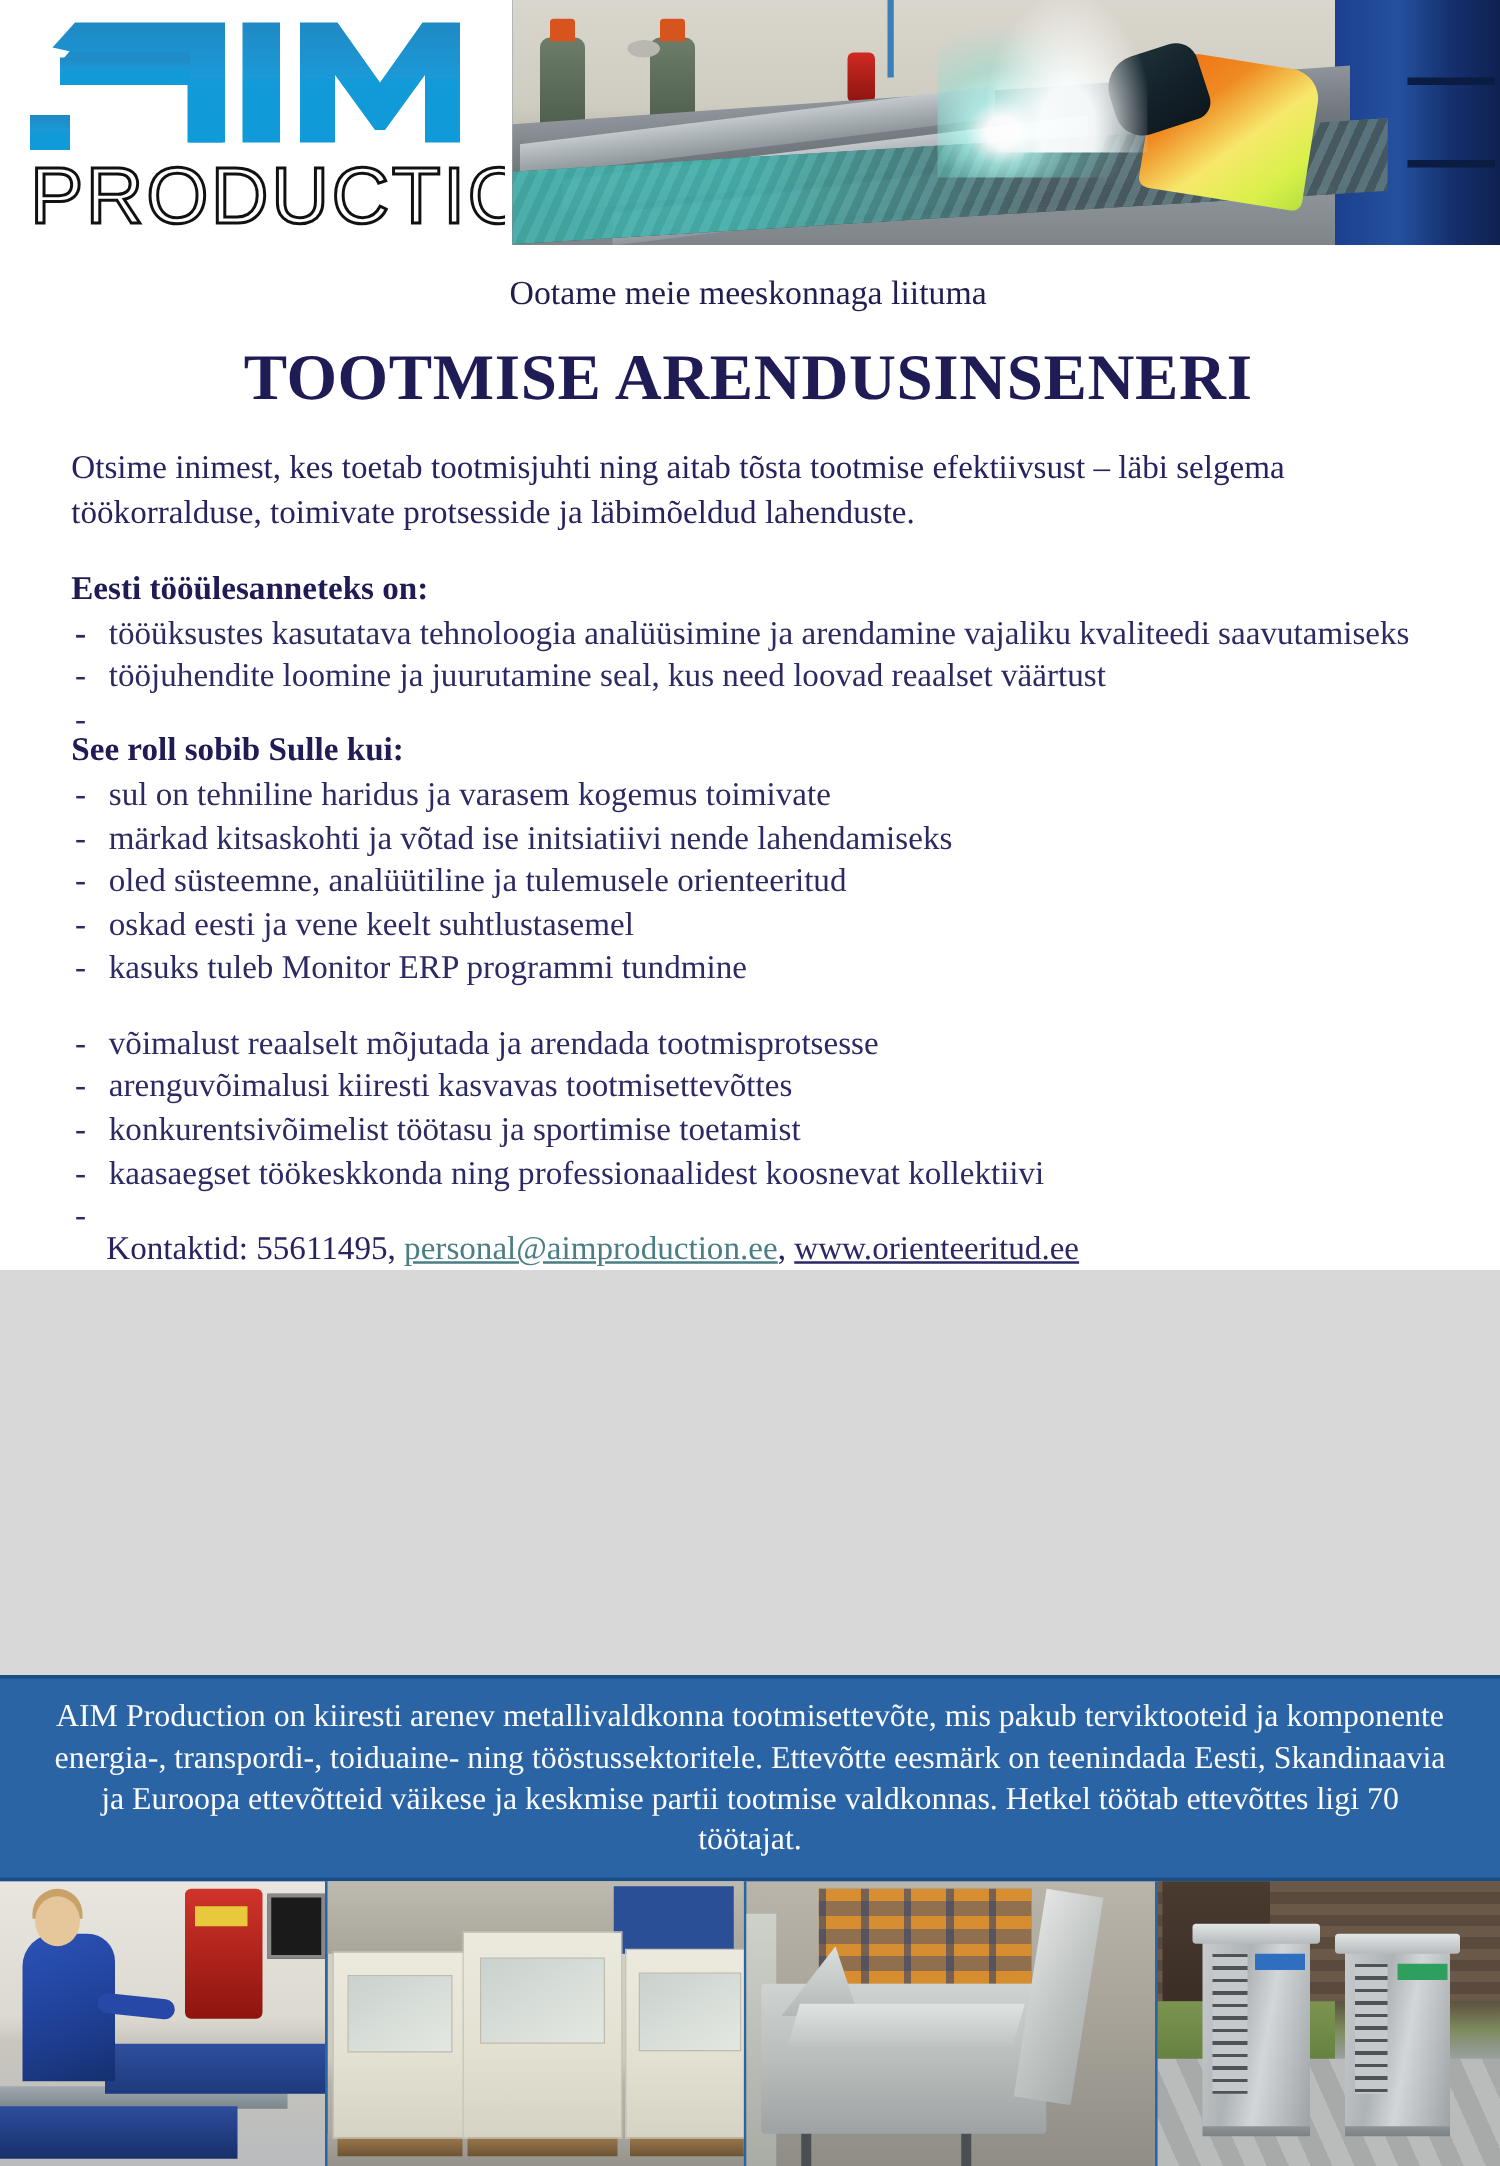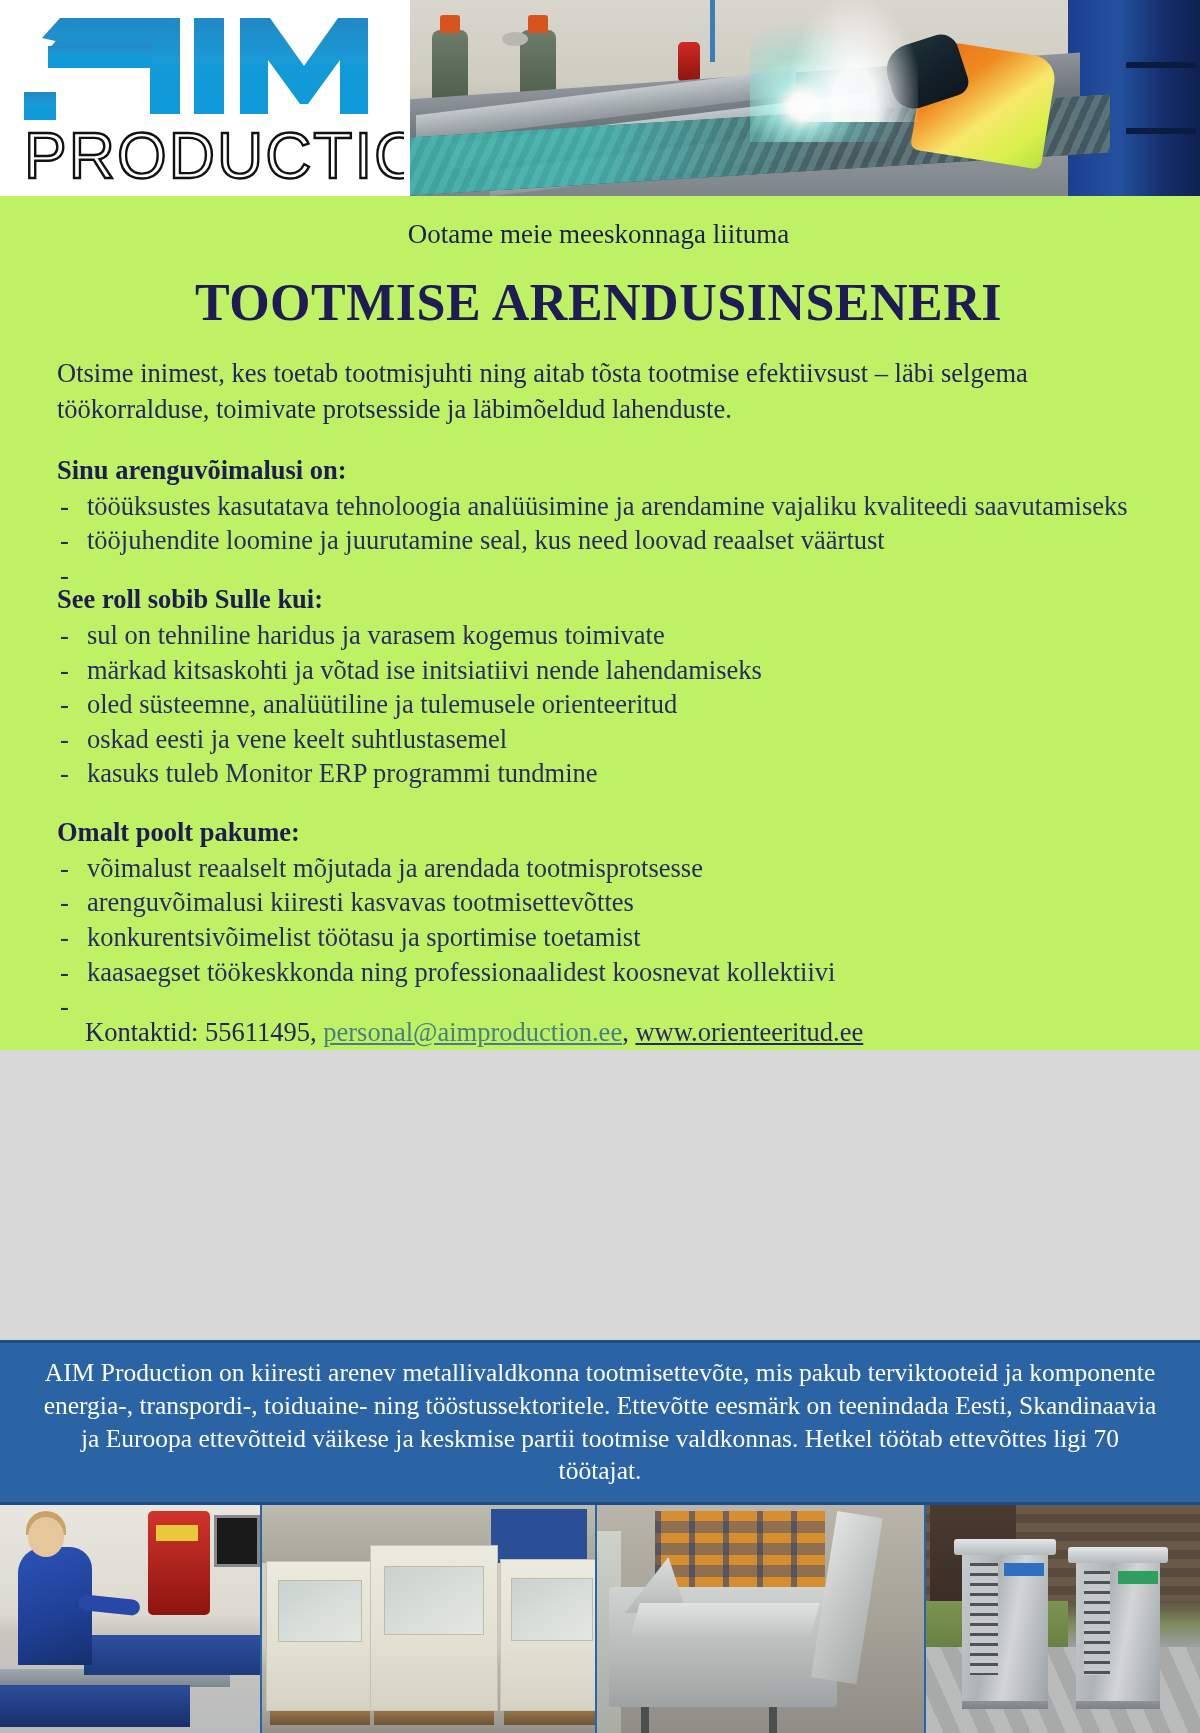--- a/index.html
+++ b/index.html
@@ -133,21 +133,21 @@
   }
   .hp-smoke {
     position: absolute; right: 282px; top: 0; width: 128px; height: 122px;
     background: radial-gradient(ellipse at 50% 85%, rgba(255,255,255,.92) 0 24%, rgba(255,255,255,.55) 46%, rgba(255,255,255,0) 76%);
   }
 
   
   .body-area {
     position: relative;
     width: 1200px;
-    background: #bef264;
+    background: #ffffff;
     padding: 14px 60px 0 57px;
   }
 
   .kicker {
     text-align: center;
     font-size: 27px;
     line-height: 1.25;
     color: #201e4f;
     margin-top: 8px;
   }
@@ -367,21 +367,21 @@
 
   <div class="body-area">
 
     <div class="kicker">Ootame meie meeskonnaga liituma</div>
 
     <h1 class="job-title">TOOTMISE ARENDUSINSENERI</h1>
 
     <p class="intro">Otsime inimest, kes toetab tootmisjuhti ning aitab tõsta tootmise efektiivsust – läbi selgema töökorralduse, toimivate protsesside ja läbimõeldud lahenduste.</p>
 
     <div class="sect">
-      <div class="sect-head">Sinu arenguvõimalusi on:</div>
+      <div class="sect-head">Eesti tööülesanneteks on:</div>
       <ul class="bullets">
         <li>
           <span class="dash">-</span>
         </li>
         <li>
           <span class="dash">-</span>
           <span>tööüksustes kasutatava tehnoloogia analüüsimine ja arendamine vajaliku kvaliteedi saavutamiseks</span>
         </li>
         <li>
           <span class="dash">-</span>
@@ -413,21 +413,20 @@
           <span>oskad eesti ja vene keelt suhtlustasemel</span>
         </li>
         <li>
           <span class="dash">-</span>
           <span>kasuks tuleb Monitor ERP programmi tundmine</span>
         </li>
       </ul>
     </div>
 
     <div class="sect">
-      <div class="sect-head">Omalt poolt pakume:</div>
       <ul class="bullets">
         <li>
           <span class="dash">-</span>
           <span>võimalust reaalselt mõjutada ja arendada tootmisprotsesse</span>
         </li>
         <li>
           <span class="dash">-</span>
           <span>arenguvõimalusi kiiresti kasvavas tootmisettevõttes</span>
         </li>
         <li>

